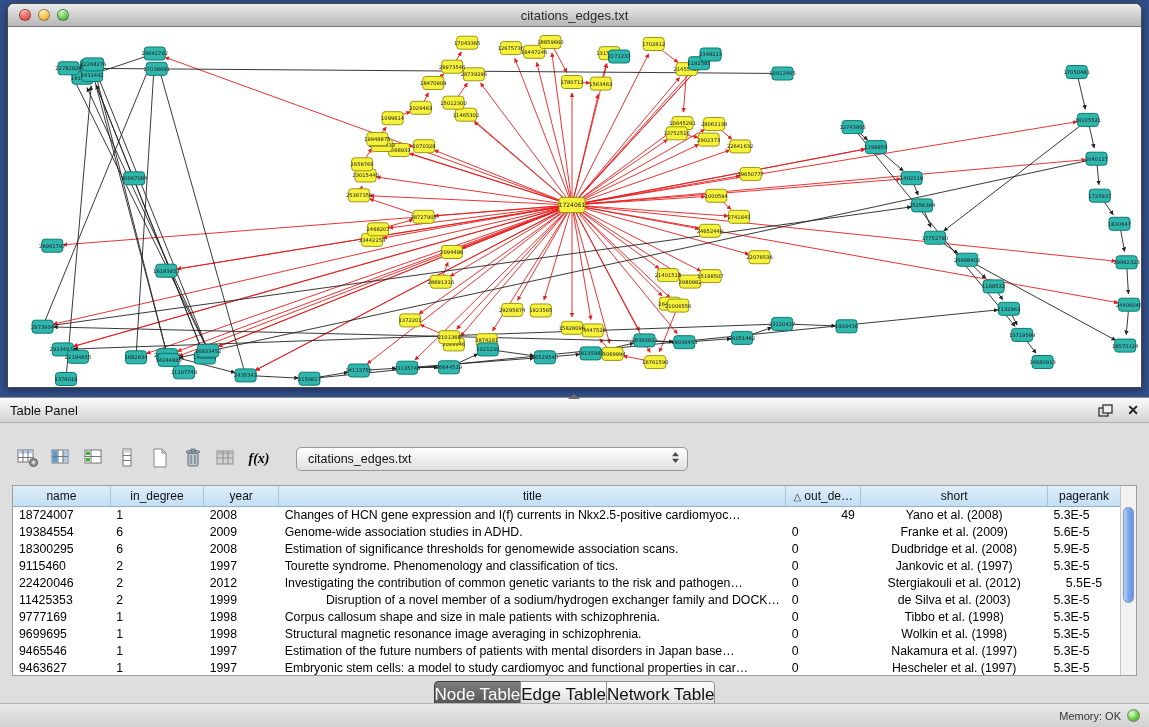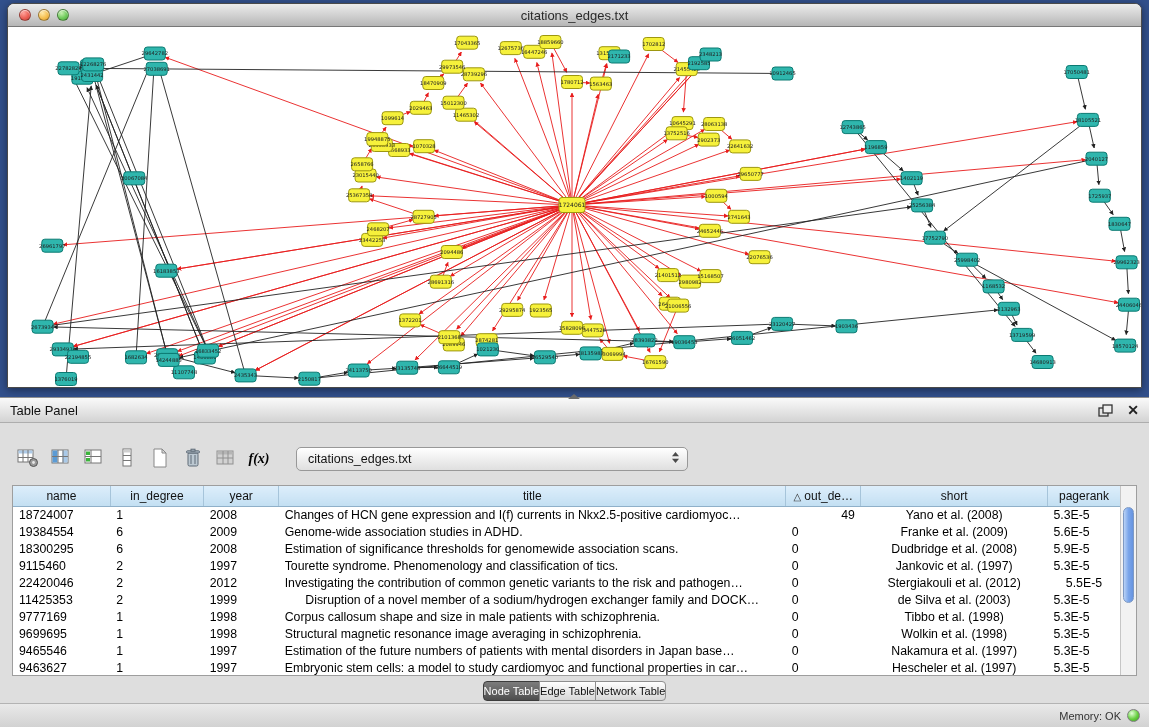--- a/index.html
+++ b/index.html
@@ -54,21 +54,21 @@
   thead th{height:20px;background:linear-gradient(#ddeefb,#c3dff2);
            border-right:1px solid #a6c4da;border-bottom:1px solid #8fb0c9;
            font-weight:normal;font-size:12px;padding:0 3px;overflow:hidden;white-space:nowrap;text-align:center;color:#111;}
   tbody td{height:17px;padding:0 6px;white-space:nowrap;overflow:hidden;color:#000;}
   .sort{margin-right:3px;color:#333;font-size:10px;}
   .vscroll{position:absolute;top:0;right:0;bottom:0;width:16px;background:#f2f2f2;border-left:1px solid #c6c6c6;}
   .vthumb{position:absolute;top:21px;left:2px;width:11px;height:96px;border-radius:6px;
           background:linear-gradient(90deg,#b9d2f6,#7ba6ea 50%,#6693e0);border:1px solid #7d99c4;}
 
   .tabs-row{position:absolute;top:258px;left:0;right:0;display:flex;justify-content:center;}
-  .tab{font-family:"Liberation Sans",sans-serif;font-size:11px;padding:3px 0;
+  .tab{font-family:"Liberation Sans",sans-serif;font-size:17px;padding:3px 0;
        border:1px solid #8e8e8e;background:linear-gradient(#fefefe,#d7d7d7);color:#111;margin-left:-1px;}
   .tab:first-child{border-radius:4px 0 0 4px;margin-left:0;}
   .tab:last-child{border-radius:0 4px 4px 0;}
   .tab.active{background:linear-gradient(#7d7d7d,#4e4e4e);color:#fff;border-color:#3c3c3c;}
 
   .status-bar{position:absolute;bottom:0;left:0;right:0;height:24px;
               background:linear-gradient(#e9e9e9,#d2d2d2);border-top:1px solid #b3b3b3;
               display:flex;align-items:center;justify-content:flex-end;padding-right:9px;gap:6px;
               font-size:11px;color:#333;}
   .orb{width:13px;height:13px;border-radius:50%;border:1px solid #7e7e7e;
@@ -642,21 +642,21 @@
               <td style="text-align: left;">2012</td>
               <td style="text-align: left;">Investigating the contribution of common genetic variants to the risk and pathogen…</td>
               <td style="text-align: left;">0</td>
               <td style="text-align: center;">Stergiakouli et al. (2012)</td>
               <td style="text-align: center;">5.5E-5</td>
             </tr>
             <tr>
               <td style="text-align: left;">11425353</td>
               <td style="text-align: left;">2</td>
               <td style="text-align: left;">1999</td>
-              <td style="text-align: center;">Disruption of a novel member of a sodium/hydrogen exchanger family and DOCK…</td>
+              <td style="text-align: right;">Disruption of a novel member of a sodium/hydrogen exchanger family and DOCK…</td>
               <td style="text-align: left;">0</td>
               <td style="text-align: center;">de Silva et al. (2003)</td>
               <td style="text-align: left;">5.3E-5</td>
             </tr>
             <tr>
               <td style="text-align: left;">9777169</td>
               <td style="text-align: left;">1</td>
               <td style="text-align: left;">1998</td>
               <td style="text-align: left;">Corpus callosum shape and size in male patients with schizophrenia.</td>
               <td style="text-align: left;">0</td>

